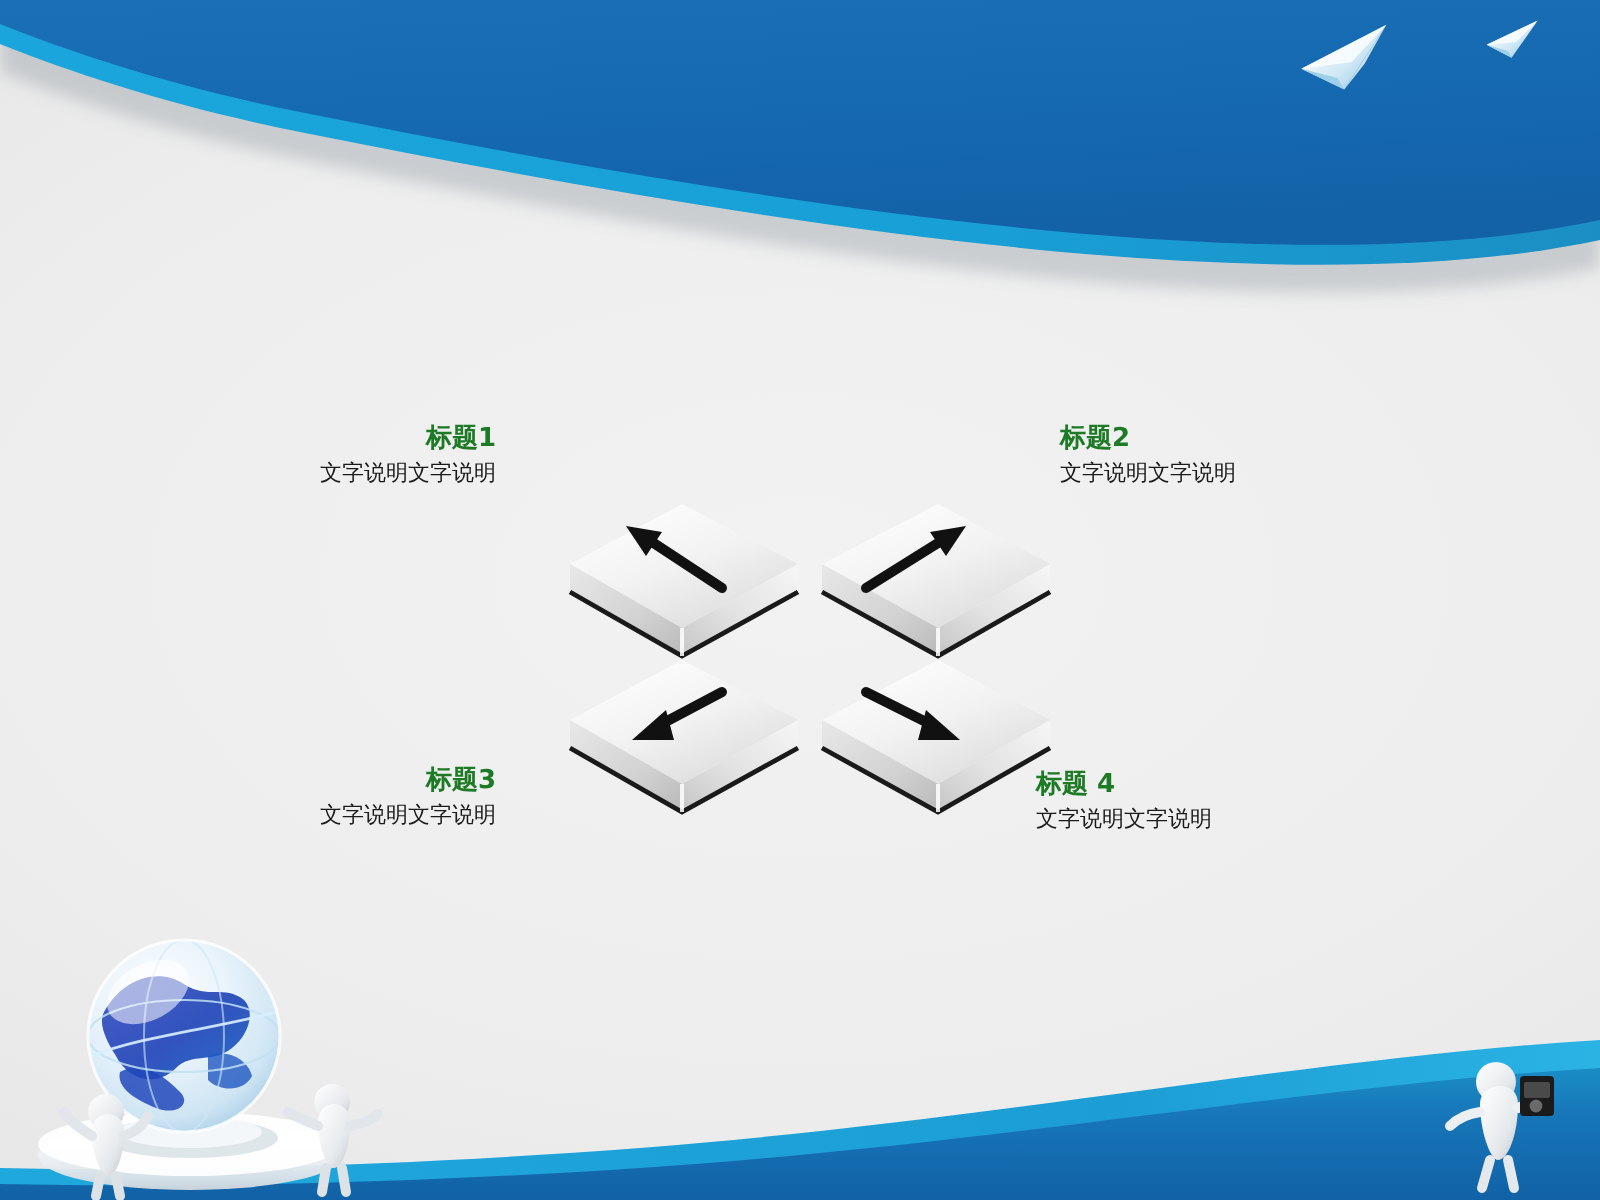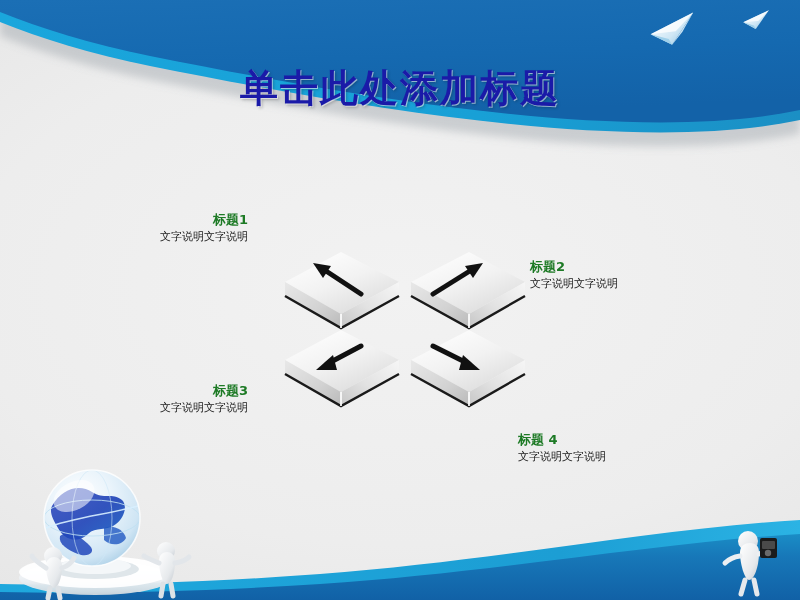--- a/index.html
+++ b/index.html
@@ -63,21 +63,21 @@
     line-height: 1.35;
     white-space: nowrap;
   }
   .callout .bd {
     font-size: 11px;
     color: #1a1a1a;
     line-height: 1.4;
     white-space: nowrap;
   }
   .callout.right-align .txt { align-items: flex-end; text-align: right; }
-  .callout.left-align  .txt { align-items: flex-start; text-align: left; margin-top: 47px; }
+  .callout.left-align  .txt { align-items: flex-start; text-align: left; }
 
   #callout-1 { left: 160px; top: 211px; }
   #callout-2 { left: 518px; top: 211px; }
   #callout-3 { left: 160px; top: 382px; }
   #callout-4 { left: 518px; top: 377px; flex-direction: column; }
 
   
   #diagram {
     position: absolute;
     left: 283px;
@@ -215,21 +215,20 @@
       <path d="M740,556 C733,557 728,560 725,563" stroke="#eceff2" stroke-width="5" stroke-linecap="round" fill="none"></path>
       <path d="M759,554 C764,552 768,550 770,547" stroke="#eceff2" stroke-width="5" stroke-linecap="round" fill="none"></path>
       <path d="M745,580 L741,594" stroke="#e5e9ec" stroke-width="5" stroke-linecap="round"></path>
       <path d="M754,580 L757,594" stroke="#e5e9ec" stroke-width="5" stroke-linecap="round"></path>
       <rect x="760" y="538" width="17" height="20" rx="2" fill="#1b1b1b"></rect>
       <rect x="762" y="541" width="13" height="8" rx="1" fill="#4a4a4a"></rect>
       <circle cx="768" cy="553" r="3.2" fill="#6a6a6a"></circle>
     </g>
   </svg>
 
-  <div class="title">单击此处添加标题</div>
 
   <div id="diagram">
     <svg viewBox="0 0 244 176" width="244" height="176">
       <defs>
         <linearGradient id="capTop" x1="0.15" y1="0" x2="0.85" y2="1">
           <stop offset="0%" stop-color="#ffffff"></stop>
           <stop offset="48%" stop-color="#f2f2f2"></stop>
           <stop offset="100%" stop-color="#d9d9d9"></stop>
         </linearGradient>
         <linearGradient id="capLeft" x1="0" y1="0" x2="1" y2="1">

